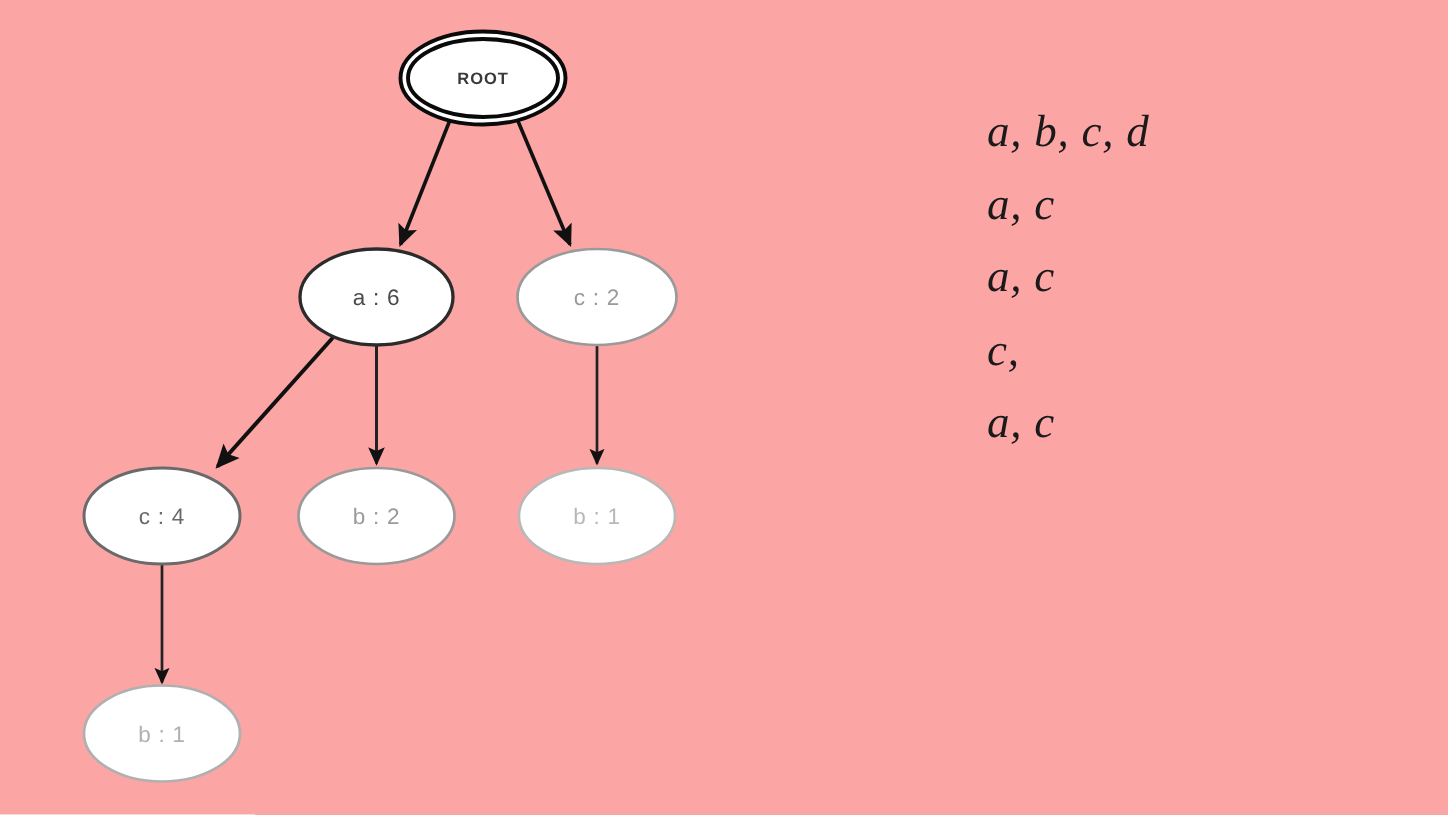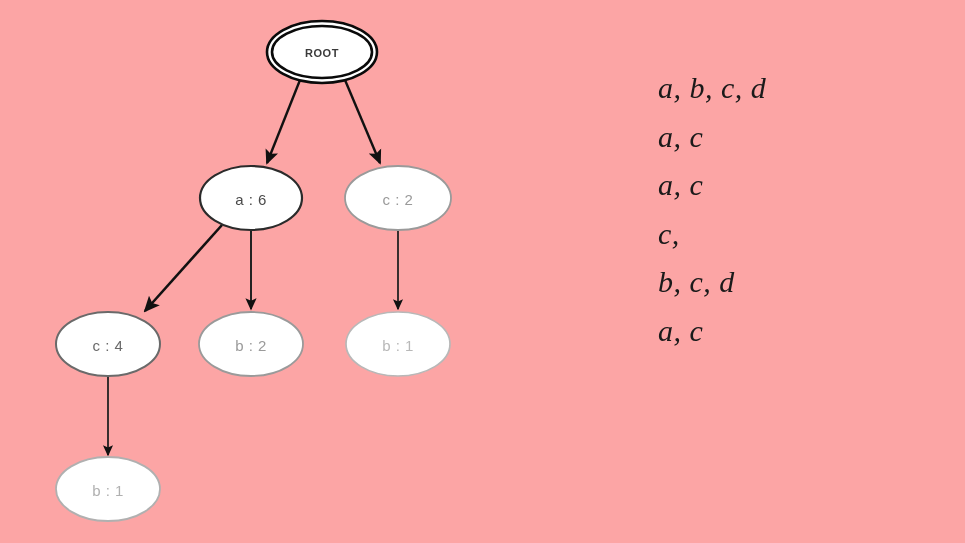--- a/index.html
+++ b/index.html
@@ -111,17 +111,16 @@
           <text x="108" y="490" class="node-label" fill="#b0b0b0" font-size="15">b : 1</text>
         </g>
       </g>
   </svg>
 
   <div id="transaction-list">
       <div class="txn-line">a, b, c, d</div>
       <div class="txn-line">a, c</div>
       <div class="txn-line">a, c</div>
       <div class="txn-line">c,</div>
-      <div class="txn-line">b, c, d</div>
       <div class="txn-line">a, c</div>
     </div>
 
 </div>
 
 </body></html>

